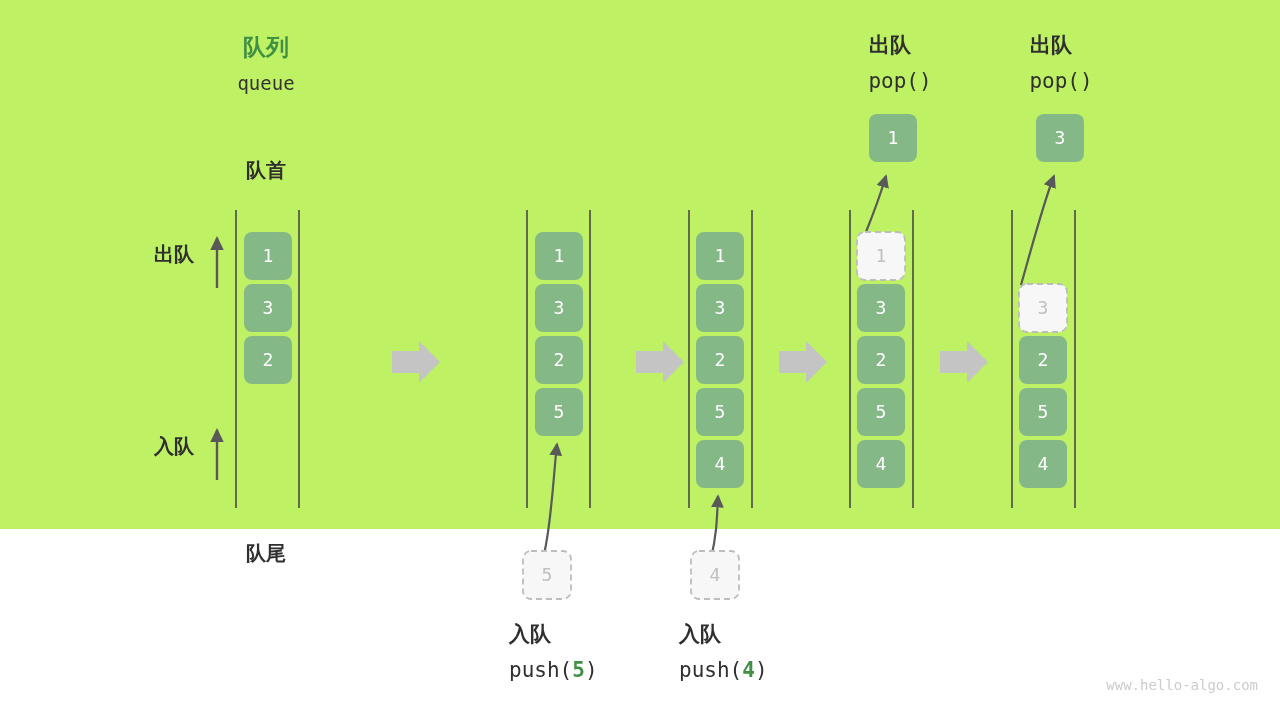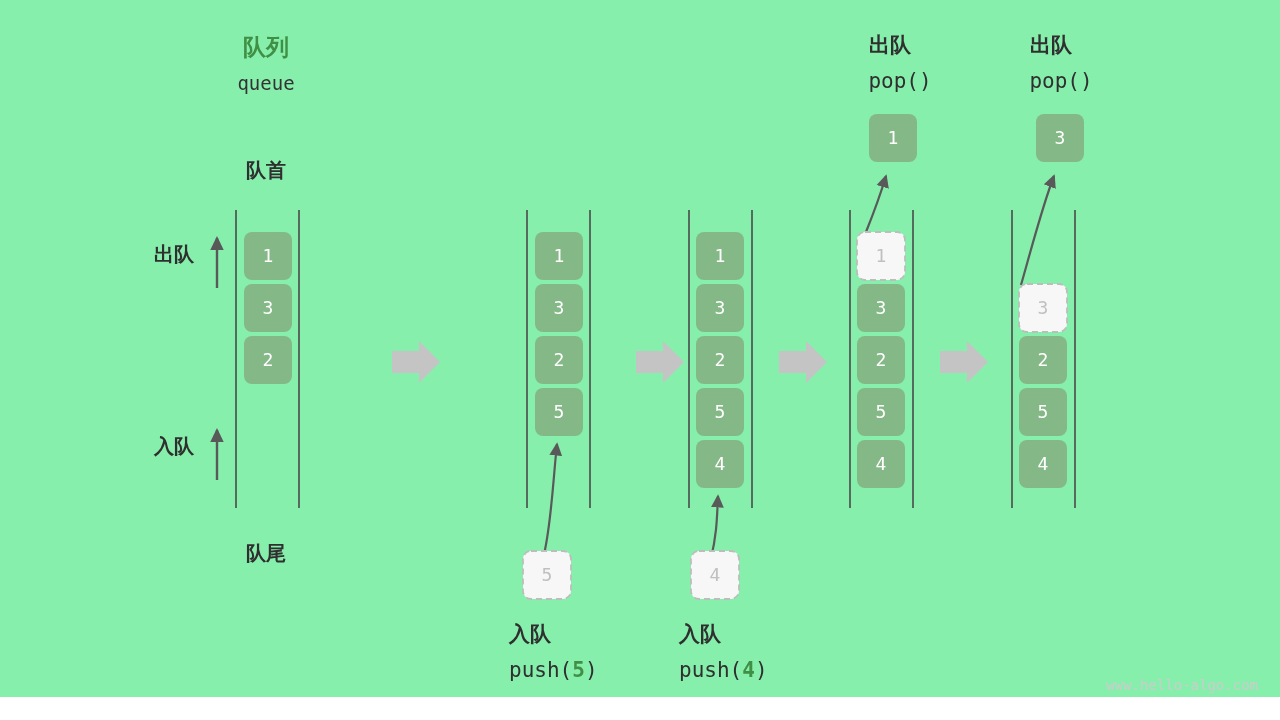--- a/index.html
+++ b/index.html
@@ -1,17 +1,17 @@
 <!DOCTYPE html>
 <html><head>
 <meta charset="utf-8">
 <style>
   html,body{margin:0;padding:0;background:#ffffff;}
   body{width:1280px;height:720px;overflow:hidden;font-family:"Liberation Sans","DejaVu Sans",sans-serif;}
-  #stage{position:relative;width:1280px;height:697px;background:#86efac;}
+  #stage{position:relative;width:1280px;height:529px;background:#bef264;}
   svg{display:block;}
   .cjk{font-family:"Liberation Sans","DejaVu Sans",sans-serif;font-weight:700;}
   .mono{font-family:"DejaVu Sans Mono","Liberation Mono",monospace;}
   text{dominant-baseline:middle;}
 </style>
 </head>
 <body>
 
 <div id="stage">
 <svg width="1280" height="720" viewBox="0 0 1280 720">

